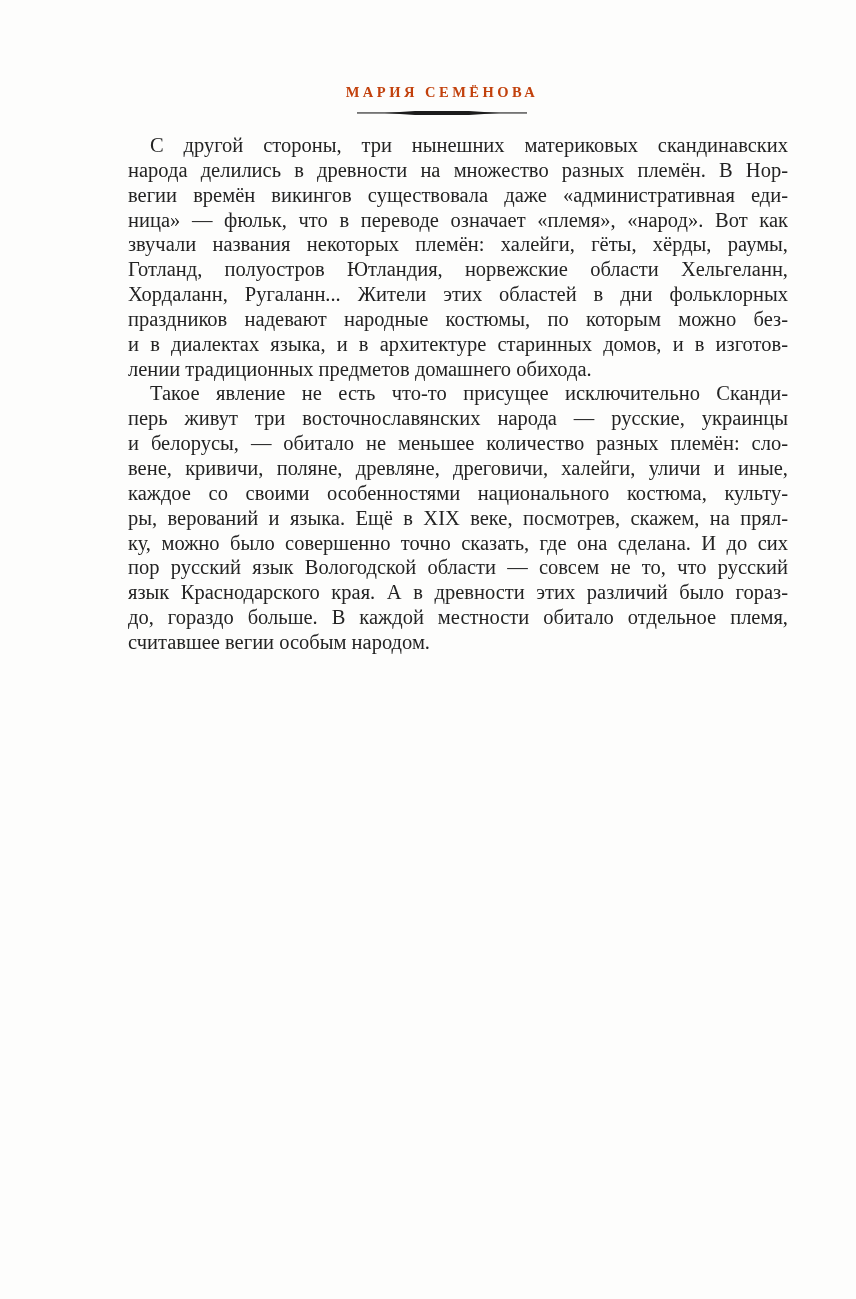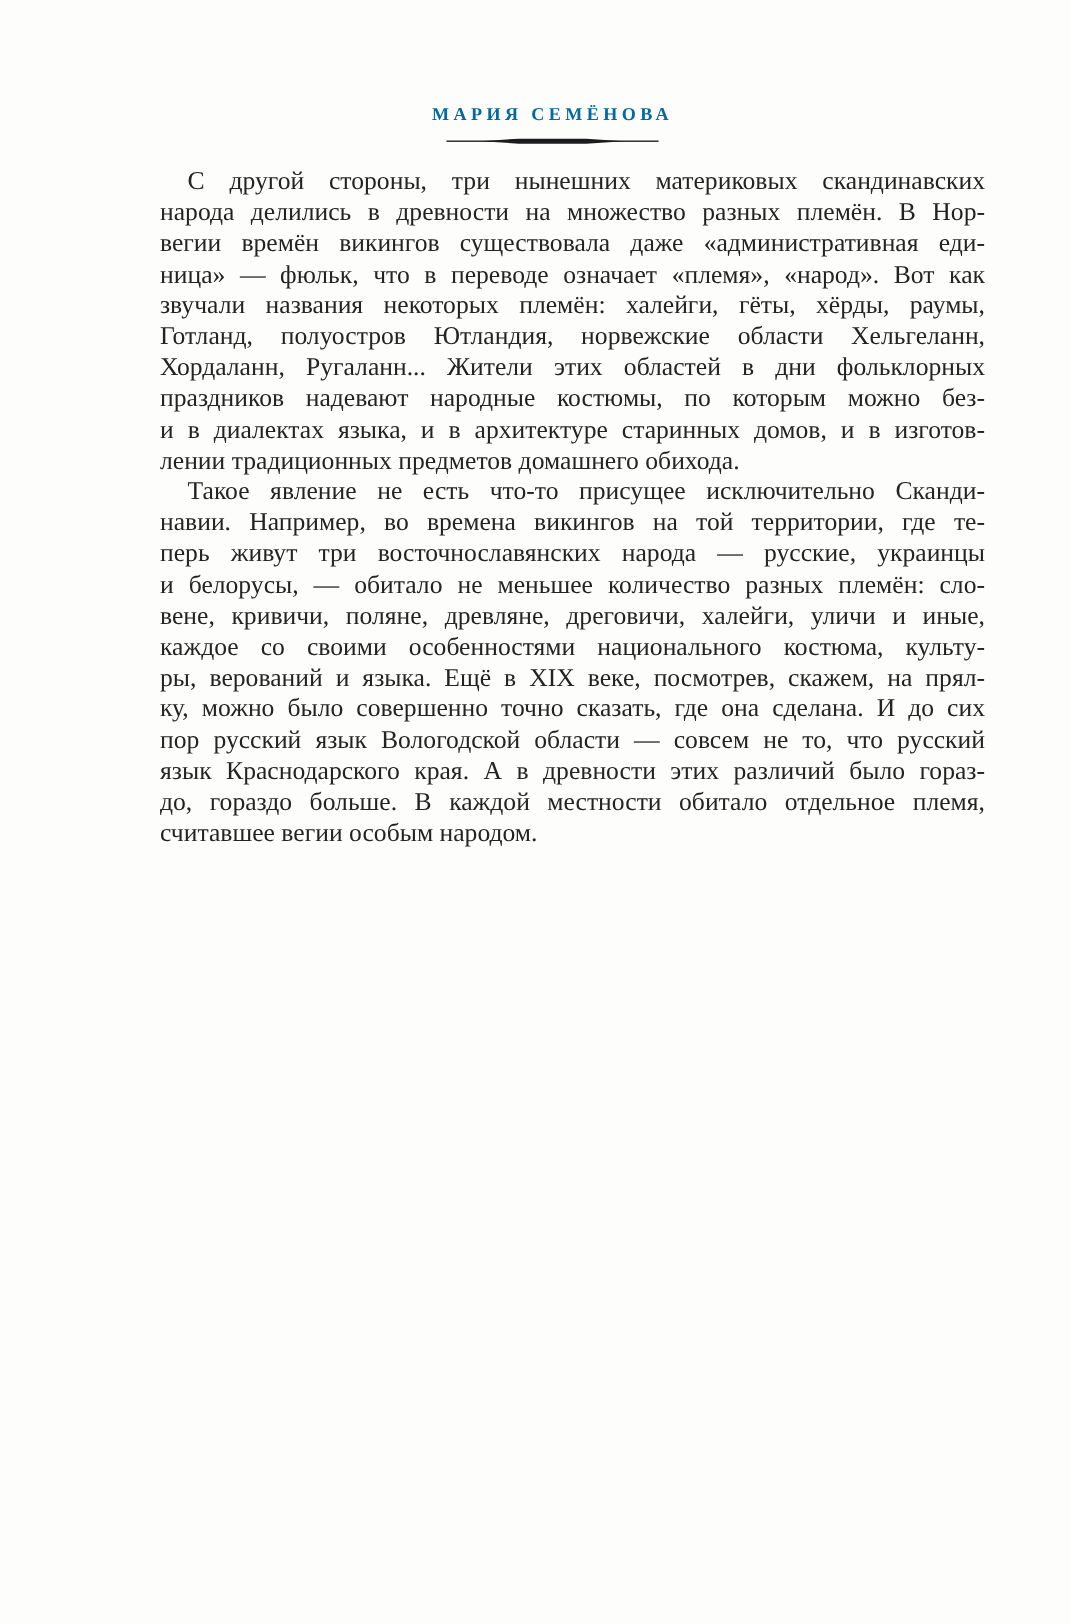--- a/index.html
+++ b/index.html
@@ -18,21 +18,21 @@
   }
   .running-header {
     position: absolute;
     top: 84px;
     left: 112px;
     width: 660px;
     text-align: center;
     font-size: 14.5px;
     font-weight: bold;
     letter-spacing: 3.5px;
-    color: #0369a1;
+    color: #c2410c;
     white-space: nowrap;
   }
   .divider-wrap {
     position: absolute;
     top: 109px;
     left: 112px;
     width: 660px;
     display: flex;
     justify-content: center;
   }
@@ -86,21 +86,20 @@
       <div class="line">звучали названия некоторых племён: халейги, гёты, хёрды, раумы,</div>
       <div class="line">Готланд, полуостров Ютландия, норвежские области Хельгеланн,</div>
       <div class="line">Хордаланн, Ругаланн... Жители этих областей в дни фольклорных</div>
       <div class="line">праздников надевают народные костюмы, по которым можно без-</div>
       <div class="line">и в диалектах языка, и в архитектуре старинных домов, и в изготов-</div>
       <div class="line para-end">лении традиционных предметов домашнего обихода.</div>
     </div>
 
     <div class="para">
       <div class="line indent">Такое явление не есть что-то присущее исключительно Сканди-</div>
-      <div class="line">навии. Например, во времена викингов на той территории, где те-</div>
       <div class="line">перь живут три восточнославянских народа — русские, украинцы</div>
       <div class="line">и белорусы, — обитало не меньшее количество разных племён: сло-</div>
       <div class="line">вене, кривичи, поляне, древляне, дреговичи, халейги, уличи и иные,</div>
       <div class="line">каждое со своими особенностями национального костюма, культу-</div>
       <div class="line">ры, верований и языка. Ещё в XIX веке, посмотрев, скажем, на прял-</div>
       <div class="line">ку, можно было совершенно точно сказать, где она сделана. И до сих</div>
       <div class="line">пор русский язык Вологодской области — совсем не то, что русский</div>
       <div class="line">язык Краснодарского края. А в древности этих различий было гораз-</div>
       <div class="line">до, гораздо больше. В каждой местности обитало отдельное племя,</div>
       <div class="line para-end">считавшее вегии особым народом.</div>

